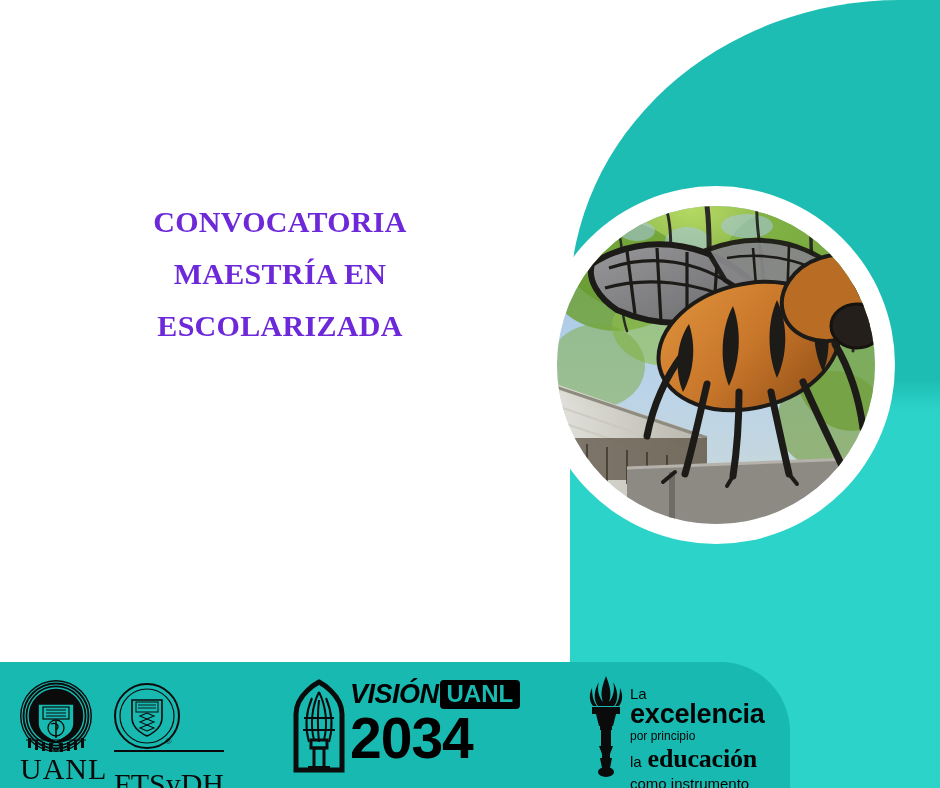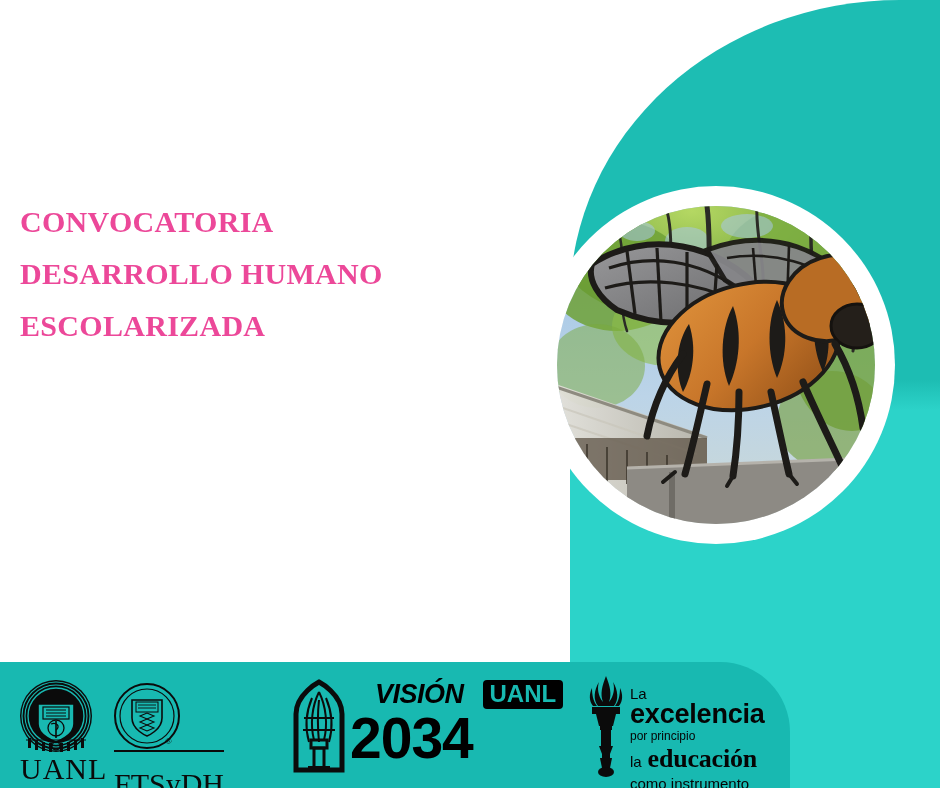--- a/index.html
+++ b/index.html
@@ -61,22 +61,22 @@
     box-shadow:inset 0 0 0 1px rgba(0,0,0,.04);
   }
   .photo-circle svg{display:block;width:100%;height:100%;}
 
   
   .headline{
     position:absolute;
     left:20px;top:196px;
     width:520px;
     z-index:5;
-    text-align:left;
-    color:#ec4899;
+    text-align:center;
+    color:#6d28d9;
     font-family:"Liberation Serif", serif;
     font-weight:bold;
     font-size:30px;
     line-height:52px;
     letter-spacing:.3px;
   }
   .headline .ln{display:block;white-space:nowrap;}
 
   
   .footer-bg{
@@ -124,21 +124,21 @@
     letter-spacing:0px;
   }
 
   
   .vision{
     position:absolute;left:292px;top:16px;
     width:230px;height:100px;
   }
   .vision-arch{position:absolute;left:0;top:0;}
   .vision-text{position:absolute;left:58px;top:2px;}
-  .v-row1{display:flex;align-items:center;gap:19px;margin-left:25px;}
+  .v-row1{display:flex;align-items:center;gap:1px;}
   .v-vision{
     font-family:"Liberation Sans", sans-serif;
     font-weight:bold;font-style:italic;
     font-size:27px;color:#000;letter-spacing:-.5px;
     line-height:1;
   }
   .v-uanl{
     font-family:"Liberation Sans", sans-serif;
     font-weight:bold;font-size:24px;color:#18b9b1;
     background:#000;border-radius:4px;
@@ -307,21 +307,21 @@
       <g stroke="#1d1b18" stroke-width="4" fill="none" stroke-linecap="round">
         <path d="M118 266 L 106 276"></path>
         <path d="M176 270 L 170 280"></path>
         <path d="M232 268 L 240 278"></path>
       </g>
     </svg>
   </div>
 
   <div class="headline">
     <span class="ln">CONVOCATORIA</span>
-    <span class="ln">DESARROLLO HUMANO</span>
+    <span class="ln">MAESTRÍA EN</span>
     <span class="ln">ESCOLARIZADA</span>
   </div>
 
   <div class="footer-bg"></div>
   <div class="footer-bar"></div>
 
   <div class="f-logos">
 
     <div class="uanl-group">
 

